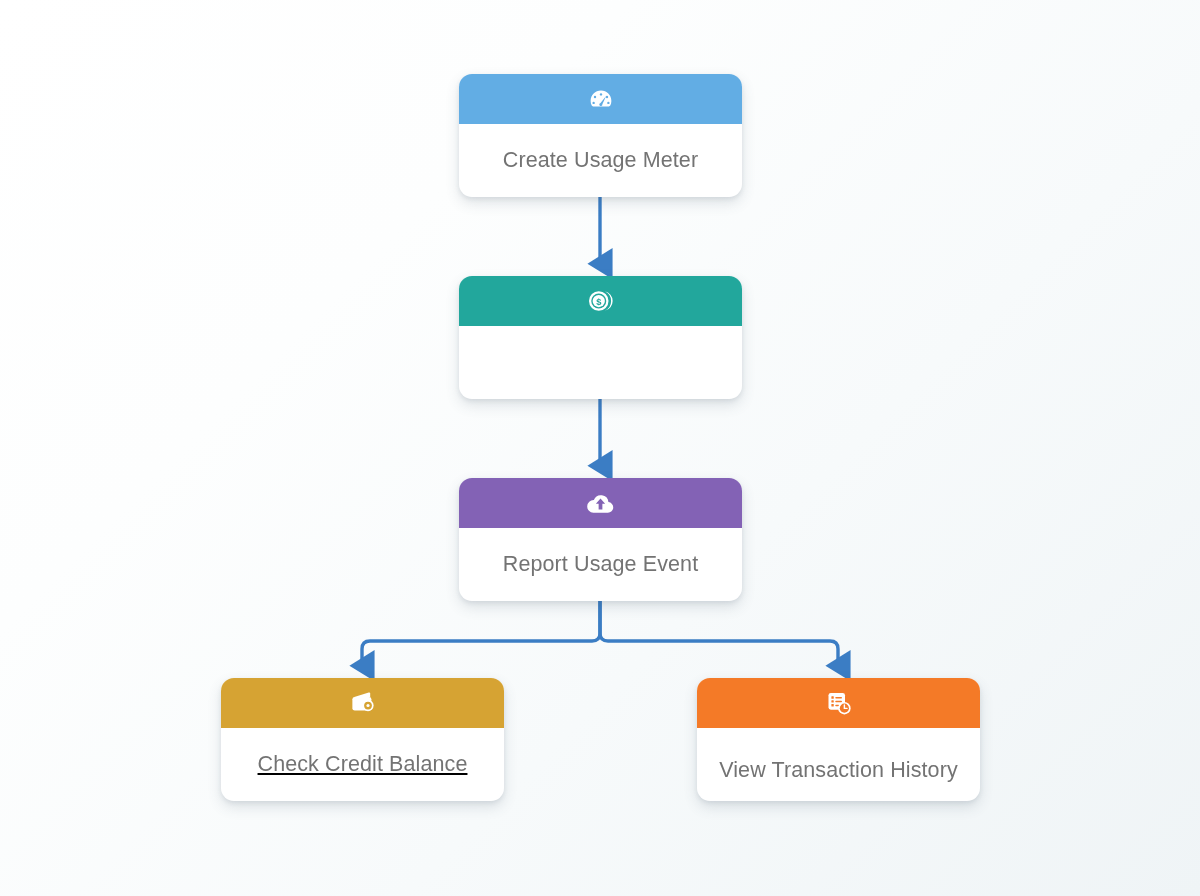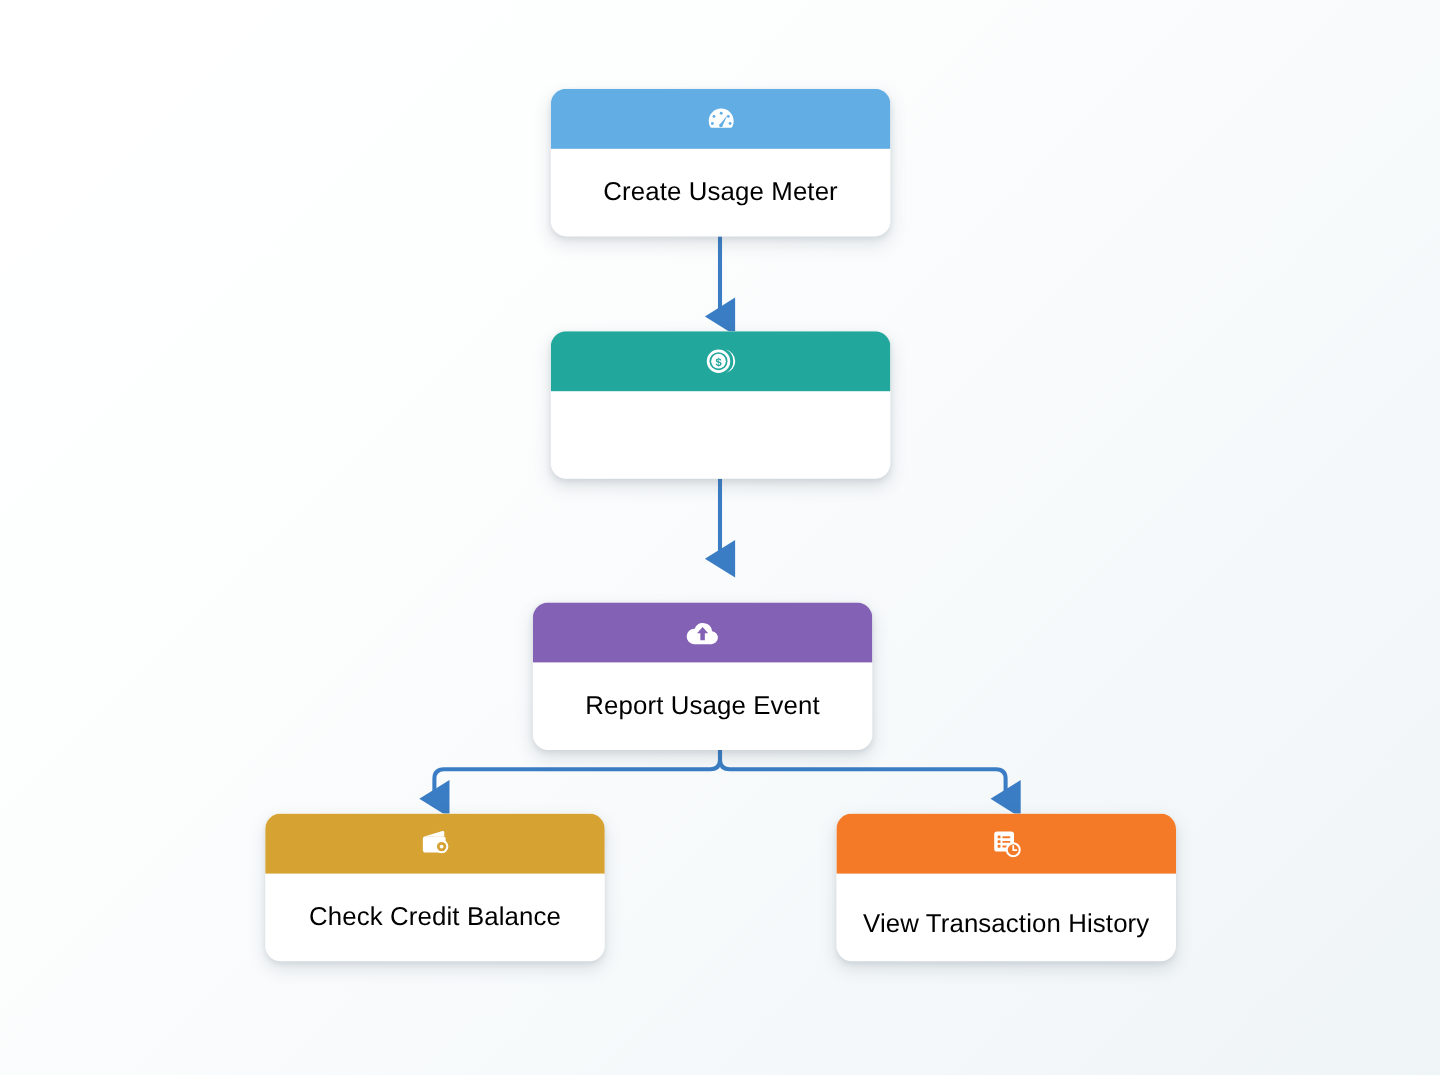--- a/index.html
+++ b/index.html
@@ -53,21 +53,21 @@
     flex: 1 1 auto;
     display: flex;
     align-items: center;
     justify-content: center;
     padding: 0 12px;
     box-sizing: border-box;
   }
   .node-label {
     font-size: 21.5px;
     line-height: 1.2;
-    color: #000000;
+    color: #737373;
     text-align: left;
     letter-spacing: 0.1px;
     white-space: nowrap;
   }
 </style>
 </head>
 <body>
 
 <div id="canvas">
 
@@ -121,35 +121,35 @@
           <path d="M15.1 4.2a8 8 0 0 1 0 15.6 8.6 8.6 0 0 0 0-15.6z" fill="#ffffff"></path>
           <circle cx="10.2" cy="12" r="7.8" fill="#ffffff"></circle>
           <circle cx="10.2" cy="12" r="6.0" fill="#22a79c"></circle>
           <circle cx="10.2" cy="12" r="4.9" fill="#ffffff"></circle>
           <text x="10.2" y="15.1" font-family="Liberation Sans, sans-serif" font-size="7.4" font-weight="bold" fill="#22a79c" text-anchor="middle">$</text>
         </svg>
       </span>
     </div>
   </div>
 
-  <div class="node" style="left:444px; top:478px;margin-top:24px;">
+  <div class="node" style="left:459px; top:478px;">
     <div class="node-header" style="background:#8362b5;">
       <span>
         <svg width="31" height="31" viewBox="0 0 24 24">
           <path d="M6.5 19.2h11.2a4.2 4.2 0 0 0 .45-8.37 5.9 5.9 0 0 0-11.3-1.55 4.35 4.35 0 0 0-.35 9.92z" fill="#ffffff"></path>
           <path d="M12 8.1 L15.6 12.2 H13.45 V16.6 H10.55 V12.2 H8.4 Z" fill="#8362b5"></path>
         </svg>
       </span>
     </div>
     <div class="node-body">
       <div class="node-label">Report Usage Event</div>
     </div>
   </div>
 
-  <div class="node" style="left:221px; top:678px;">
+  <div class="node" style="left:221px; top:678px;text-decoration:underline;">
     <div class="node-header" style="background:#d6a333;">
       <span>
         <svg width="30" height="30" viewBox="0 0 24 24">
           <path d="M5.0 7.1 L16.6 3.6 a0.9 0.9 0 0 1 1.15 0.86 V7.1 Z" fill="#ffffff"></path>
           <rect x="3.5" y="7.1" width="15.2" height="10.9" rx="1.9" fill="#ffffff"></rect>
           <circle cx="16.0" cy="14.0" r="4.5" fill="#ffffff"></circle>
           <circle cx="16.0" cy="14.0" r="3.1" fill="#d6a333"></circle>
           <circle cx="16.0" cy="14.0" r="1.25" fill="#ffffff"></circle>
         </svg>
       </span>

